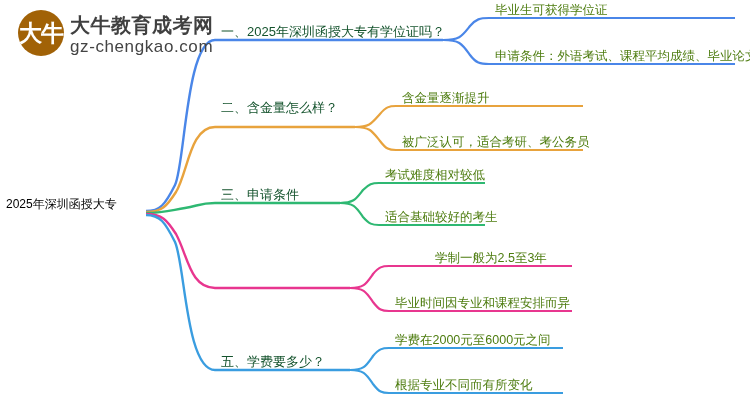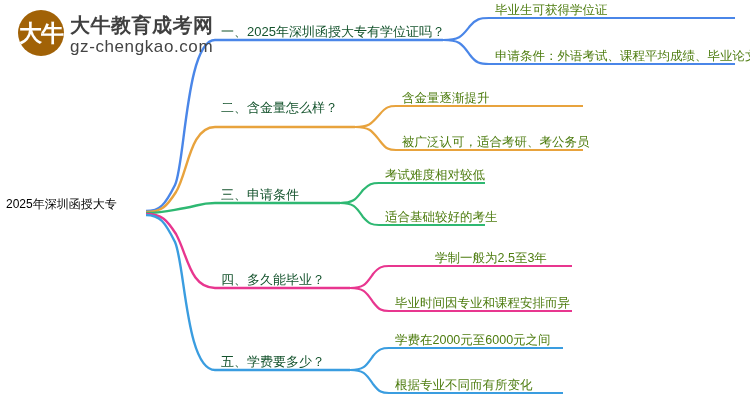--- a/index.html
+++ b/index.html
@@ -159,21 +159,20 @@
   <div class="l2" style="left:492px; top:47px;">申请条件：外语考试、课程平均成绩、毕业论文</div>
 
   <div class="l1" style="left:218px; top:98px;">二、含金量怎么样？</div>
   <div class="l2" style="left:399px; top:89px;">含金量逐渐提升</div>
   <div class="l2" style="left:399px; top:133px;">被广泛认可，适合考研、考公务员</div>
 
   <div class="l1" style="left:218px; top:185px;">三、申请条件</div>
   <div class="l2" style="left:382px; top:208px;">适合基础较好的考生</div>
   <div class="l2" style="left:382px; top:166px;">考试难度相对较低</div>
 
-  <div class="l1" style="left:218px; top:270px;">四、多久能毕业？</div>
   <div class="l2" style="left:392px; top:249px;margin-left:40px;">学制一般为2.5至3年</div>
   <div class="l2" style="left:392px; top:294px;">毕业时间因专业和课程安排而异</div>
 
   <div class="l1" style="left:218px; top:352px;">五、学费要多少？</div>
   <div class="l2" style="left:392px; top:331px;">学费在2000元至6000元之间</div>
   <div class="l2" style="left:392px; top:376px;">根据专业不同而有所变化</div>
 
 </div>
 
 </body></html>

